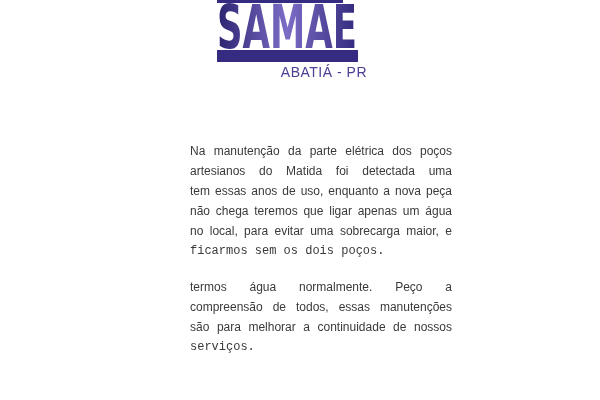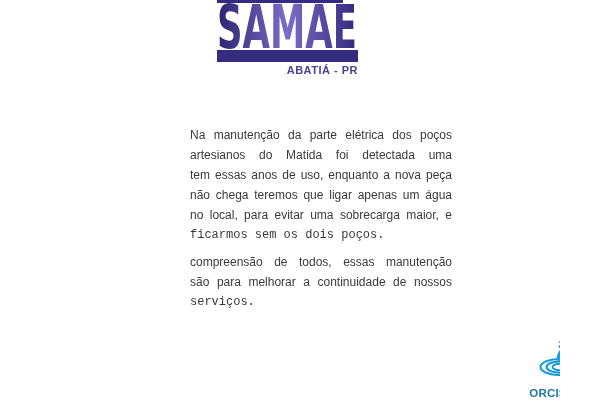--- a/index.html
+++ b/index.html
@@ -1,33 +1,33 @@
 <!DOCTYPE html>
 <html><head>
 <meta charset="utf-8">
 <style>
   html,body{margin:0;padding:0;background:#ffffff;}
   #page{
     position:relative;width:520px;height:400px;overflow:hidden;
-    background:#ffffff;font-family:"Liberation Sans",sans-serif;padding-left:40px;
+    background:#ffffff;font-family:"Liberation Sans",sans-serif;
   }
   
   .samae-topbar{position:absolute;left:217px;top:0;width:126px;height:3px;background:#352b80;}
   .samae-word{position:absolute;left:216px;top:0;}
   .samae-botbar{position:absolute;left:217px;top:50px;width:141px;height:12px;background:#352b80;}
   .samae-city{
-    position:absolute;left:217px;top:64px;width:141px;text-align:right;
-    font-size:11px;font-weight:bold;color:#4a4095;letter-spacing:.5px;
+    position:absolute;left:226px;top:64px;width:141px;text-align:right;
+    font-size:14px;font-weight:normal;color:#4a4095;letter-spacing:.5px;
   }
   
   .notice{
     position:absolute;left:190px;top:125px;width:262px;
     color:#3a3a3a;font-size:12px;line-height:20px;
   }
-  .para{margin:0 0 7px 0;}
+  .para{margin:16px 0 7px 0;}
   .line{text-align:justify;text-align-last:justify;}
   .para .line:last-child{text-align-last:left;font-family:Liberation Mono, monospace;}
   
   .orcispar{position:absolute;left:521px;top:340px;width:78px;text-align:center;line-height:1;}
   .orcispar svg{display:block;margin:0 auto;}
   .orcispar-name{font-size:11.5px;font-weight:bold;color:#1d74ae;letter-spacing:.2px;margin-top:12px;}
   .orcispar-tagline{font-size:5.5px;font-weight:bold;color:#2a9fd0;margin-top:2px;}
 </style>
 </head>
 <body>
@@ -65,22 +65,23 @@
         <div class="line">não chega teremos que ligar apenas um água</div>
 
         <div class="line">no local, para evitar uma sobrecarga maior, e</div>
 
         <div class="line">ficarmos sem os dois poços.</div>
       </div>
     <div class="para">
 
 
 
+        <div class="line">termos água normalmente. Peço a</div>
 
-        <div class="line">compreensão de todos, essas manutenção</div>
+        <div class="line">compreensão de todos, essas manutenções</div>
 
         <div class="line">são para melhorar a continuidade de nossos</div>
 
         <div class="line">serviços.</div>
       </div>
   </div>
 
   <div class="orcispar">
     <svg width="46" height="36" viewBox="0 0 46 36">
       <g fill="#1e9ed8" stroke="none">

